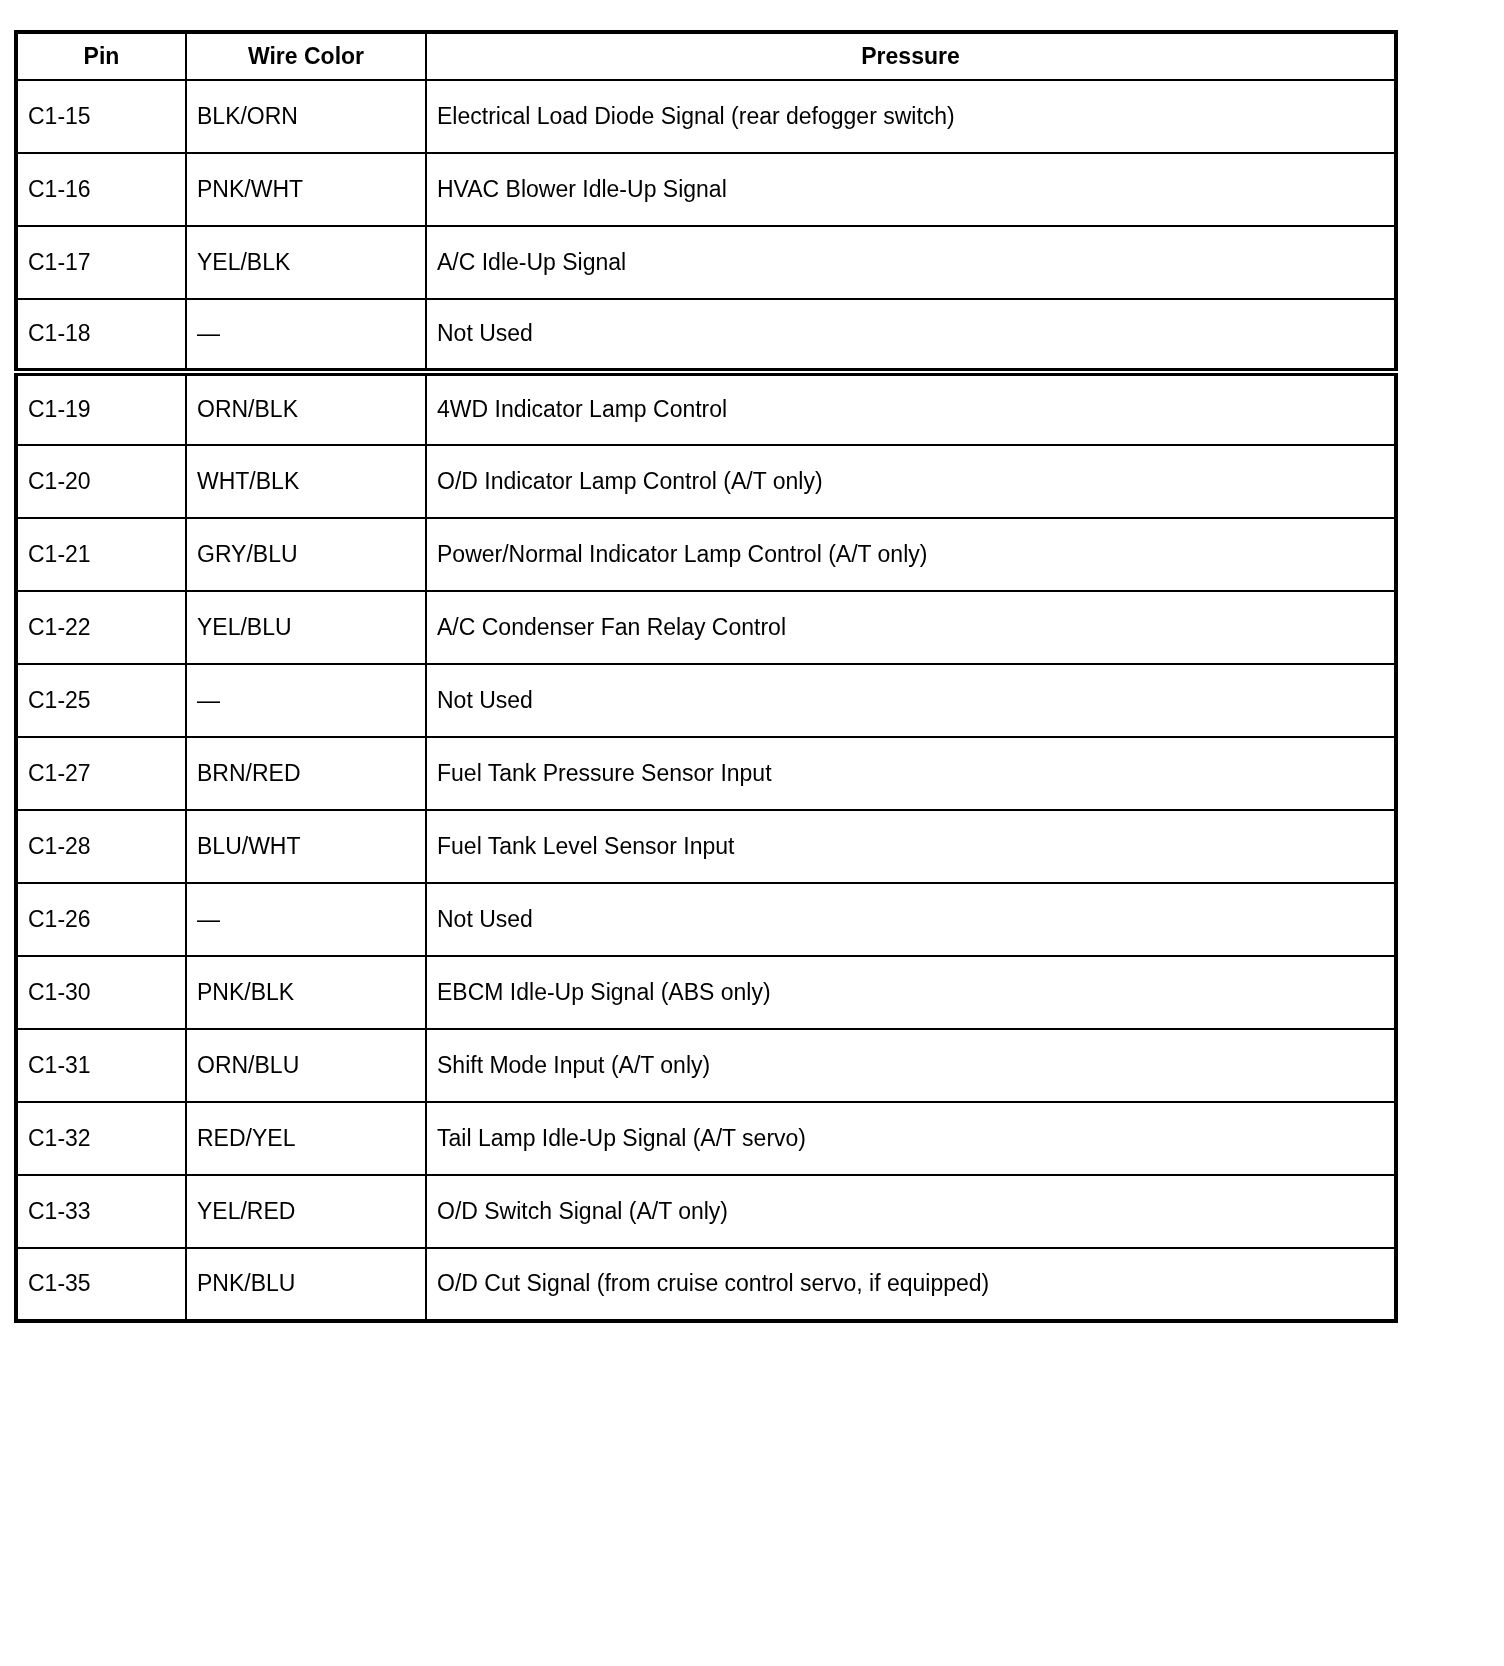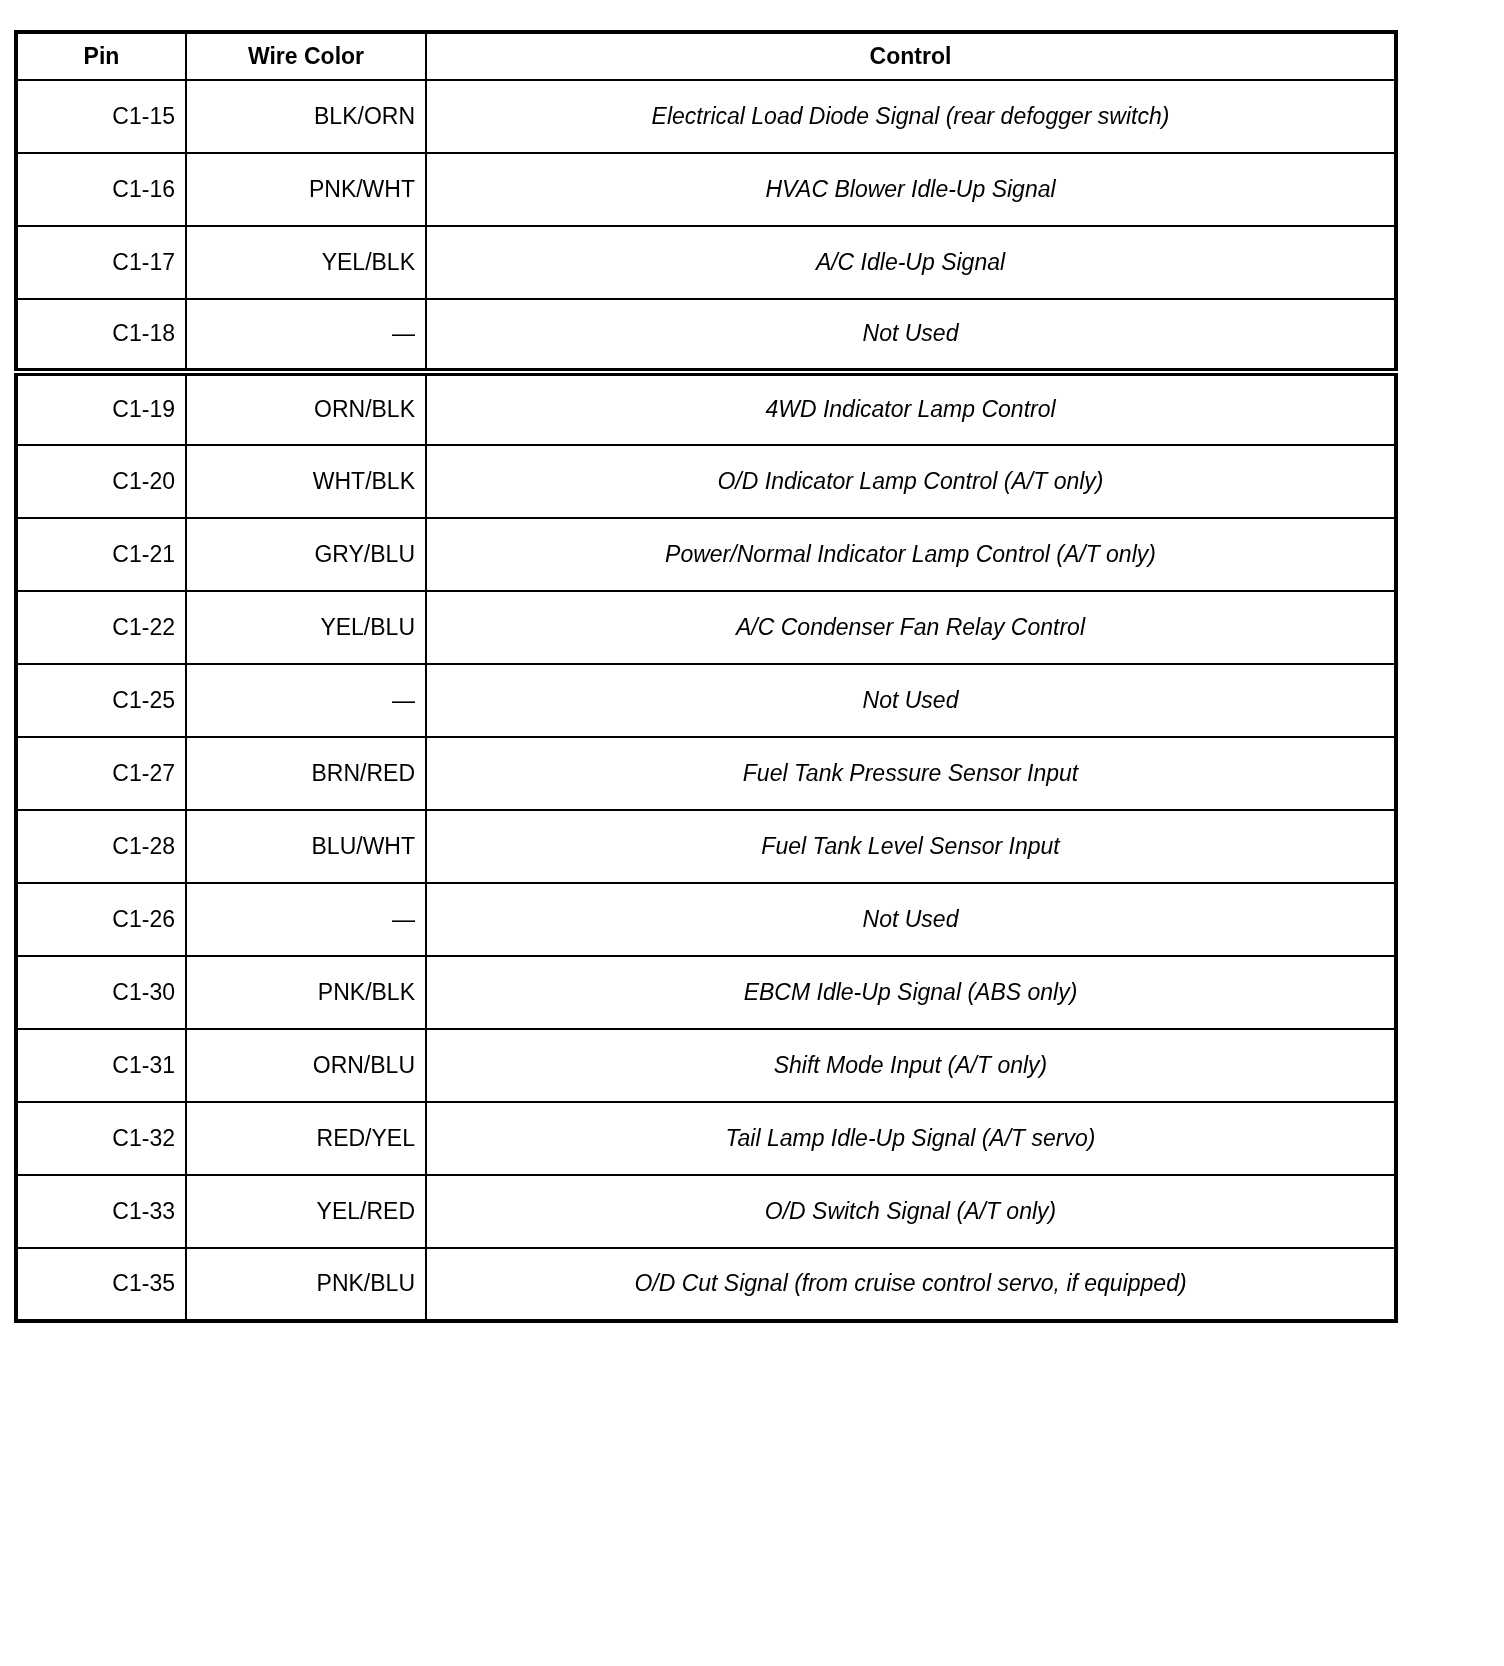--- a/index.html
+++ b/index.html
@@ -36,46 +36,45 @@
     padding: 4px 8px;
   }
   col.col-pin   { width: 170px; }
   col.col-color { width: 240px; }
   col.col-func  { width: auto; }
   table.pinout td {
     height: 73px;
     padding: 4px 10px;
   }
   td.pin-cell, td.color-cell {
-    text-align: right;
+    text-align: left;
   }
   td.func-cell {
-    text-align: center;
+    text-align: left;
     padding-left: 16px;
-    font-style: italic;
   }
   tr.section-break td {
     border-top: 8px double #000000;
   }
 </style>
 </head>
 <body>
 
 <div class="page">
   <table class="pinout">
     <colgroup>
       <col class="col-pin">
       <col class="col-color">
       <col class="col-func">
     </colgroup>
     <thead>
       <tr>
         <th>Pin</th>
         <th>Wire Color</th>
-        <th>Control</th>
+        <th>Pressure</th>
       </tr>
     </thead>
     <tbody>
   <tr>
     <td class="pin-cell">C1-15</td>
     <td class="color-cell">BLK/ORN</td>
     <td class="func-cell">Electrical Load Diode Signal (rear defogger switch)</td>
   </tr>
 
   <tr>

